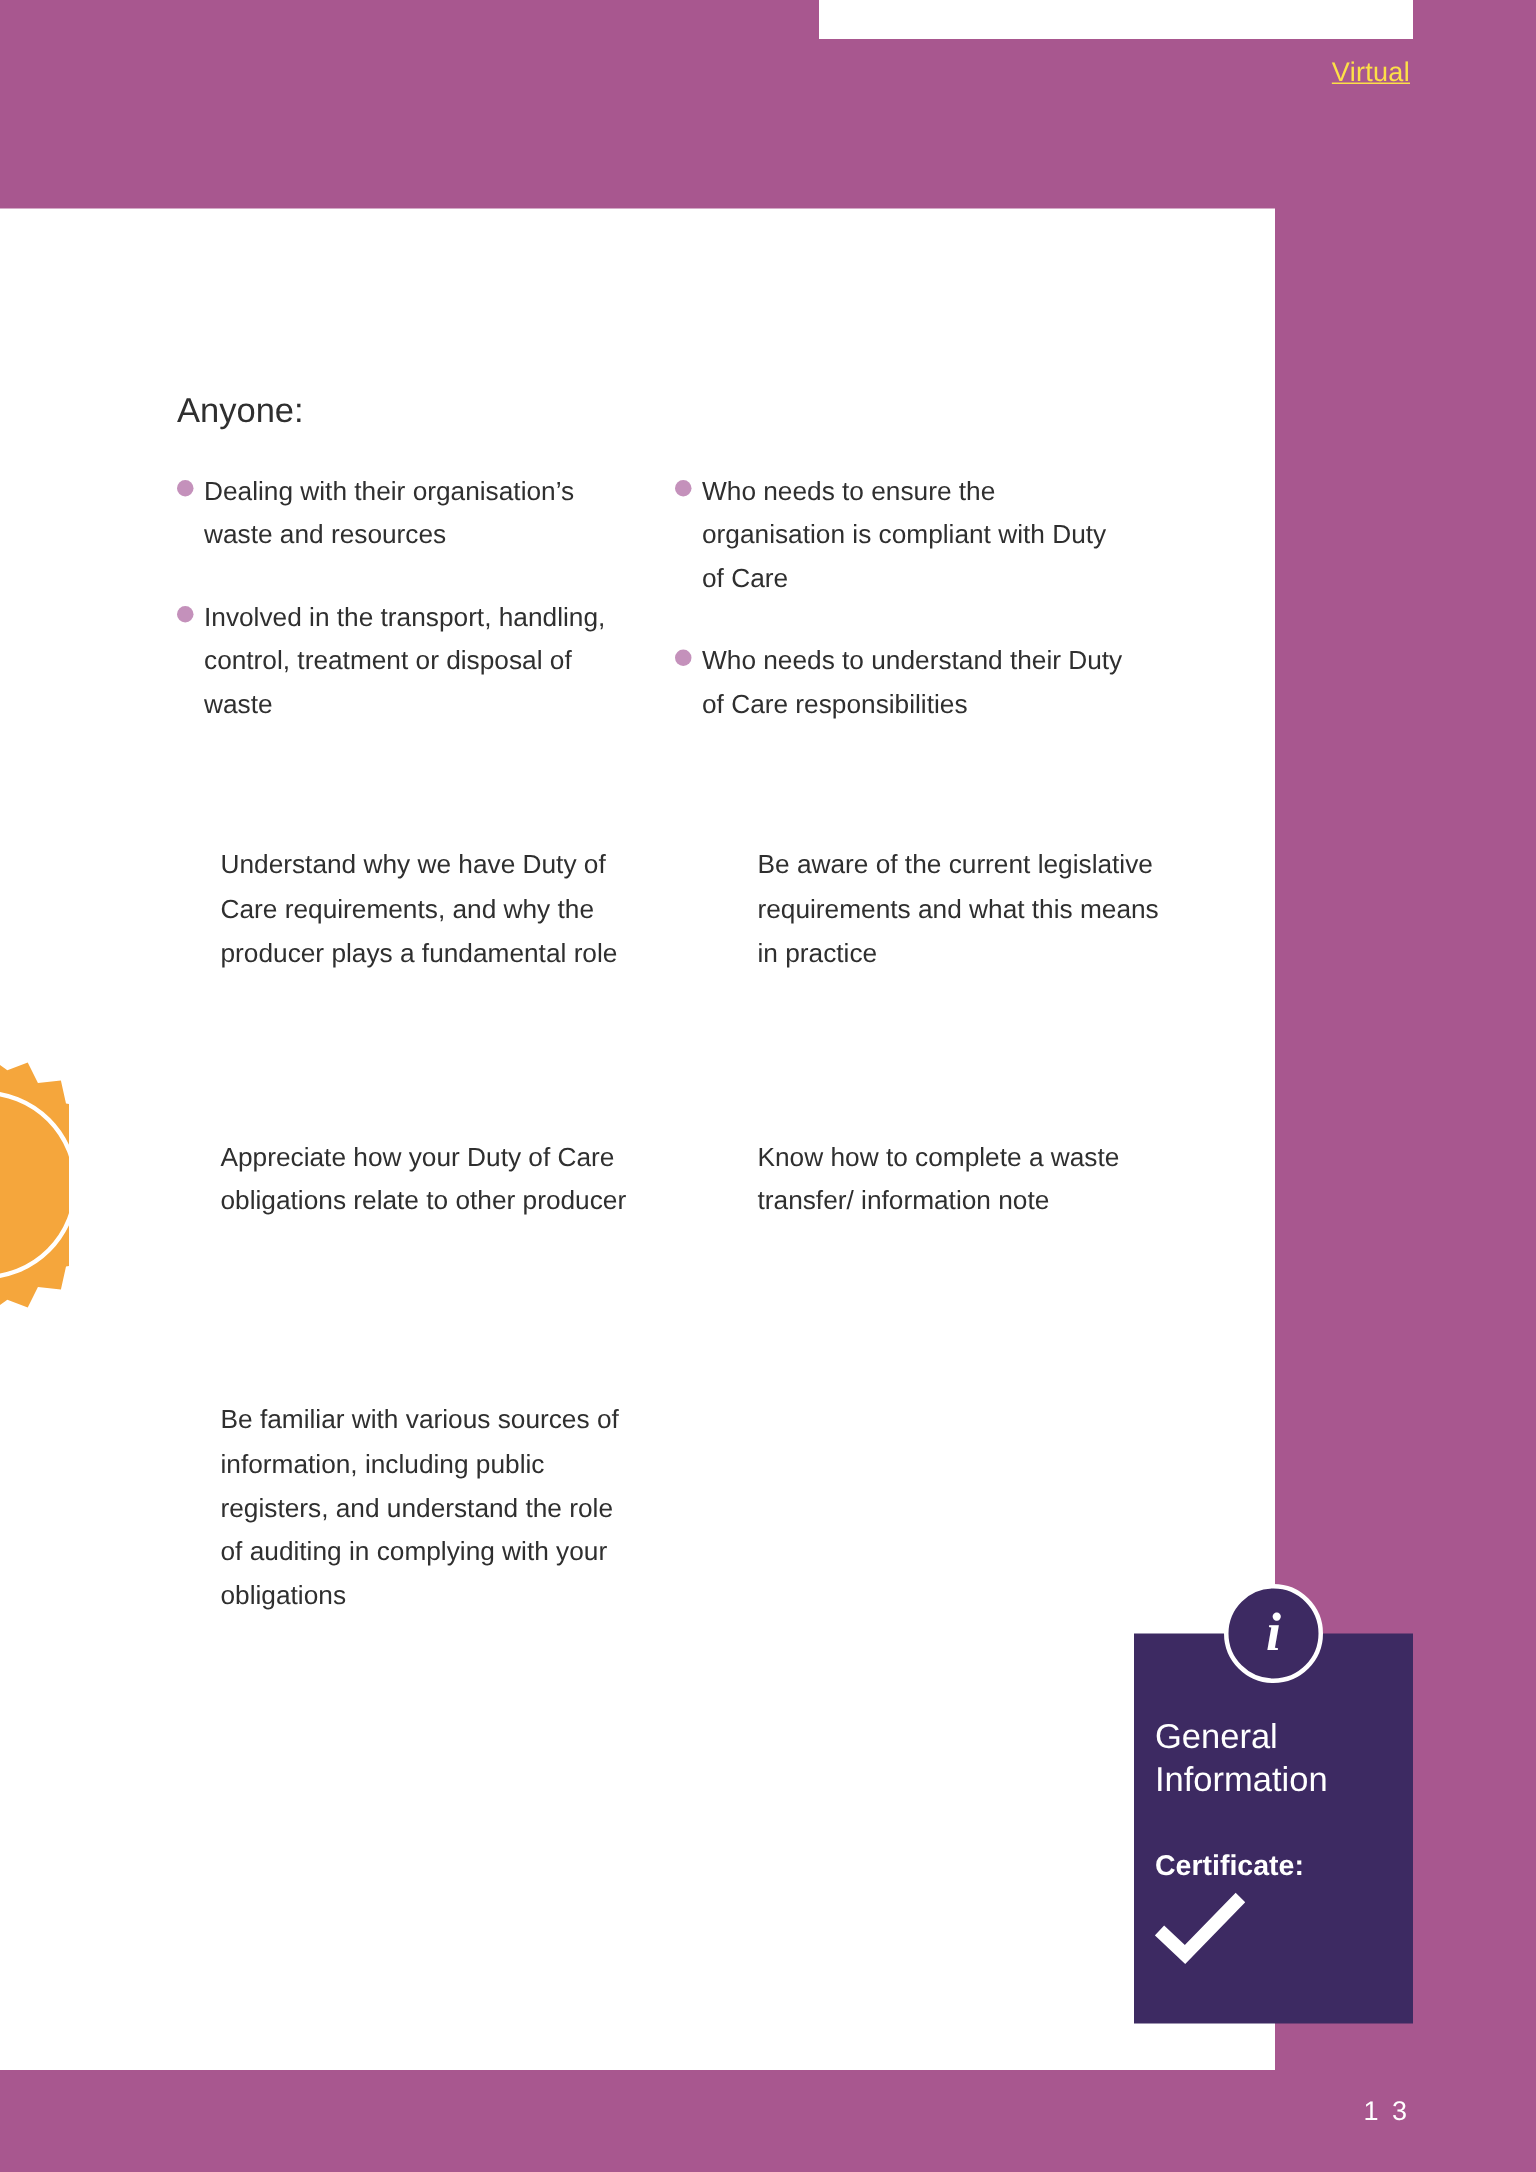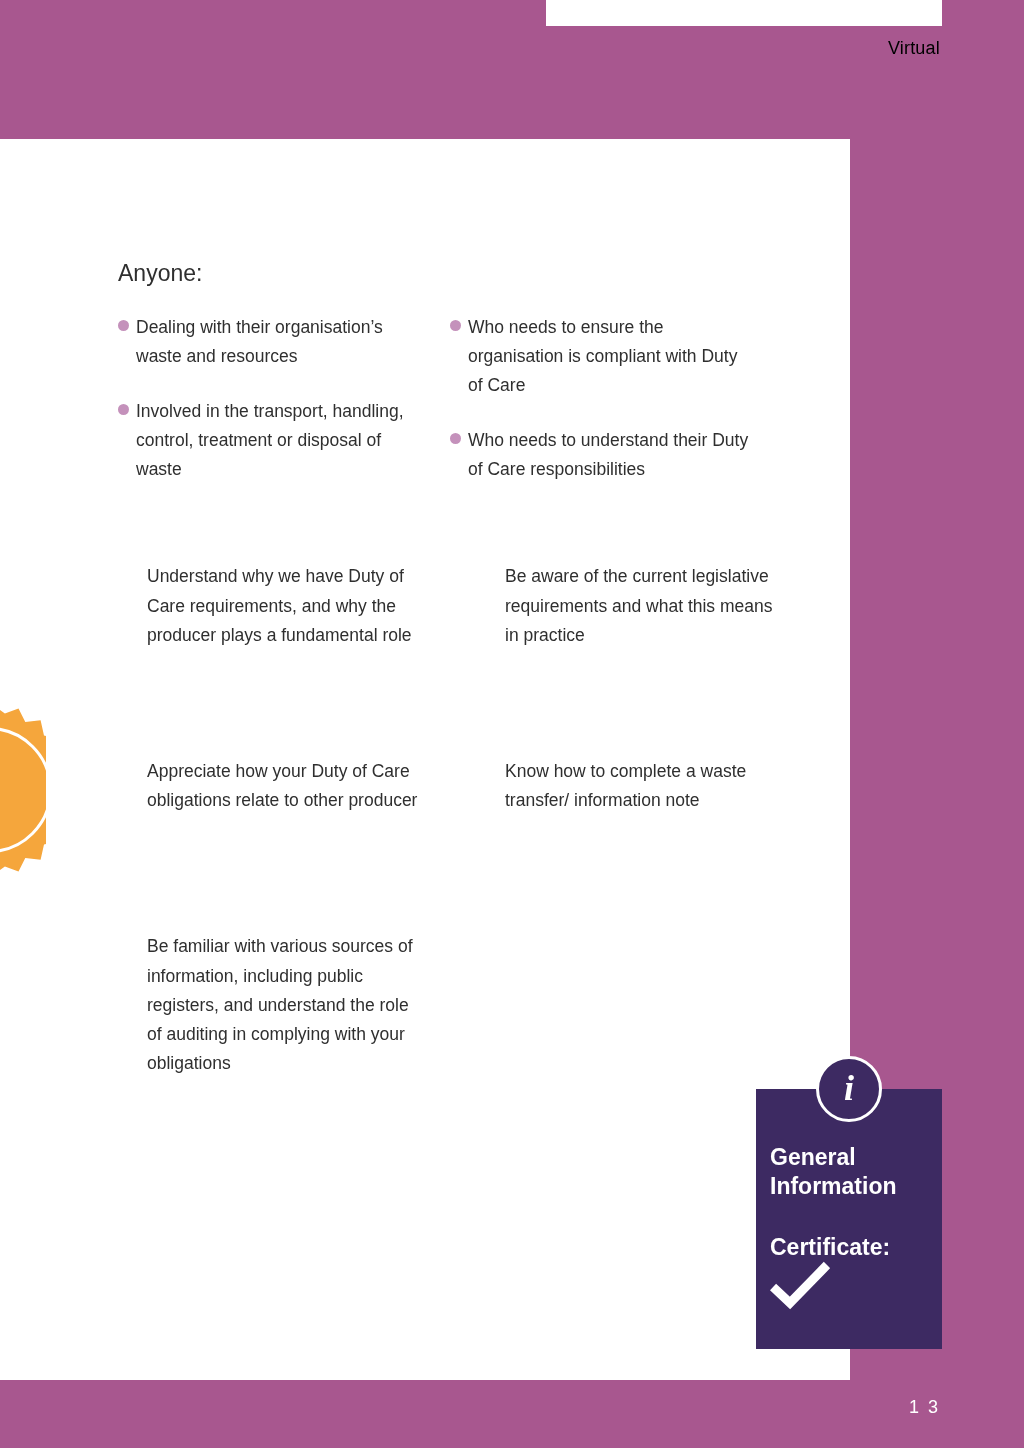--- a/index.html
+++ b/index.html
@@ -22,23 +22,24 @@
     left: 546px;
     width: 396px;
     height: 26px;
     background: #ffffff;
   }
 
   .virtual-label {
     position: absolute;
     top: 38px;
     right: 84px;
-    color: #000000;
+    color: #fde047;
     font-size: 18px;
     letter-spacing: 0.2px;
+    text-decoration: underline;
   }
 
   
   .page-panel {
     position: absolute;
     left: 0;
     top: 139px;
     width: 850px;
     height: 1241px;
     background: #ffffff;
@@ -194,28 +195,28 @@
     font-weight: bold;
     color: #ffffff;
     line-height: 1;
     margin-top: -2px;
   }
   .gi-title {
     position: absolute;
     left: 14px;
     top: 54px;
     font-size: 23px;
-    font-weight: bold;
+    font-weight: normal;
     line-height: 1.25;
   }
   .gi-cert {
     position: absolute;
     left: 14px;
     top: 145px;
-    font-size: 23px;
+    font-size: 19px;
     font-weight: bold;
   }
   .gi-check {
     position: absolute;
     left: 14px;
     top: 172px;
     width: 60px;
     height: 50px;
   }
 

